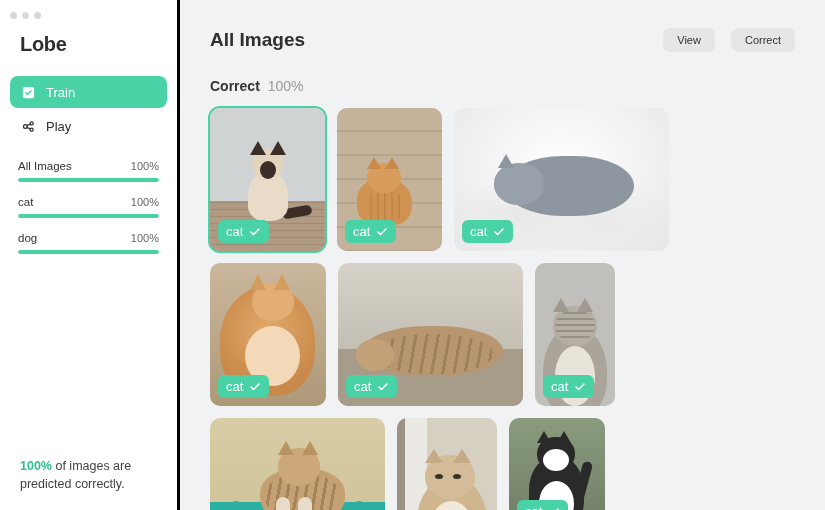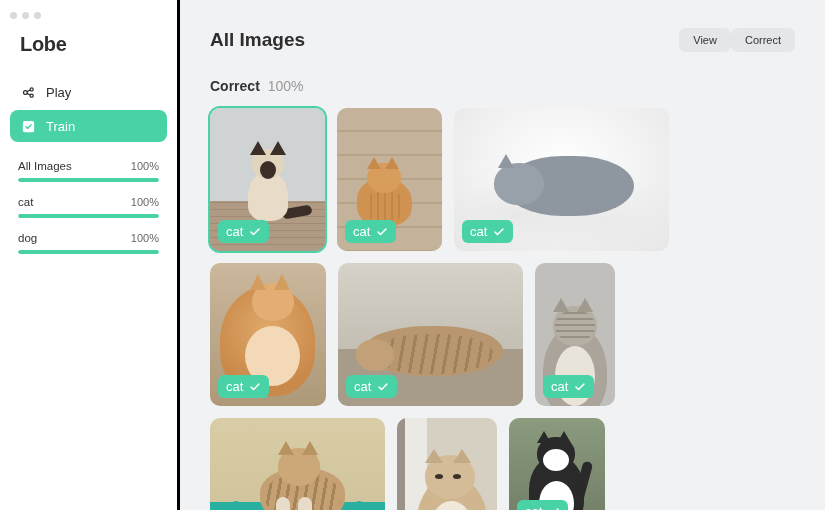--- a/index.html
+++ b/index.html
@@ -101,21 +101,21 @@
     display: flex;
     justify-content: space-between;
     align-items: center;
   }
   .page-title {
     font-size: 19px;
     font-weight: 700;
   }
   .header-buttons {
     display: flex;
-    gap: 0;
+    gap: 16px;
   }
   .pill-btn {
     background: #e5e6e8;
     border: none;
     border-radius: 7px;
     padding: 6px 14px;
     font-size: 11px;
     font-weight: 500;
     color: #333;
     cursor: pointer;
@@ -266,41 +266,41 @@
 
   <aside class="sidebar">
     <div class="traffic">
       <span></span>
       <span></span>
       <span></span>
     </div>
     <div class="brand">Lobe</div>
 
     <nav class="nav">
+      <div class="nav-item active">
+        <span class="icon">
+          <svg width="15" height="15" viewBox="0 0 24 24" fill="#fff">
+              <rect x="3" y="3" width="18" height="18" rx="3" fill="#fff"></rect>
+              <path d="M8 12.5l2.5 2.5L16 9.5" stroke="#4ad2a7" stroke-width="2.5" fill="none" stroke-linecap="round" stroke-linejoin="round"></path>
+            </svg>
+        </span>
+        <span>Train</span>
+      </div>
       <div class="nav-item">
         <span class="icon">
           <svg width="15" height="15" viewBox="0 0 24 24" fill="none" stroke="#2e2e2e" stroke-width="2">
               <circle cx="7" cy="12" r="3"></circle>
               <circle cx="17" cy="7" r="2.5"></circle>
               <circle cx="17" cy="17" r="2.5"></circle>
               <line x1="9.5" y1="10.5" x2="15" y2="8"></line>
               <line x1="9.5" y1="13.5" x2="15" y2="16"></line>
             </svg>
         </span>
         <span>Play</span>
       </div>
-      <div class="nav-item active">
-        <span class="icon">
-          <svg width="15" height="15" viewBox="0 0 24 24" fill="#fff">
-              <rect x="3" y="3" width="18" height="18" rx="3" fill="#fff"></rect>
-              <path d="M8 12.5l2.5 2.5L16 9.5" stroke="#4ad2a7" stroke-width="2.5" fill="none" stroke-linecap="round" stroke-linejoin="round"></path>
-            </svg>
-        </span>
-        <span>Train</span>
-      </div>
     </nav>
 
     <div class="labels-block">
       <div class="label-row">
         <div class="label-line">
           <span>All Images</span>
           <span class="pct">100%</span>
         </div>
         <div class="bar">
             <div class="bar-fill" style="width:100%"></div>
@@ -321,20 +321,23 @@
           <span class="pct">100%</span>
         </div>
         <div class="bar">
             <div class="bar-fill" style="width:100%"></div>
           </div>
       </div>
     </div>
 
     <div class="spacer"></div>
 
+    <div class="status">
+      <span class="hl">100%</span><span> of images are predicted correctly.</span>
+    </div>
   </aside>
 
   <main class="main">
     <div class="header-row">
       <h1 class="page-title">All Images</h1>
       <div class="header-buttons">
         <button class="pill-btn">View</button>
         <button class="pill-btn">Correct</button>
       </div>
     </div>

